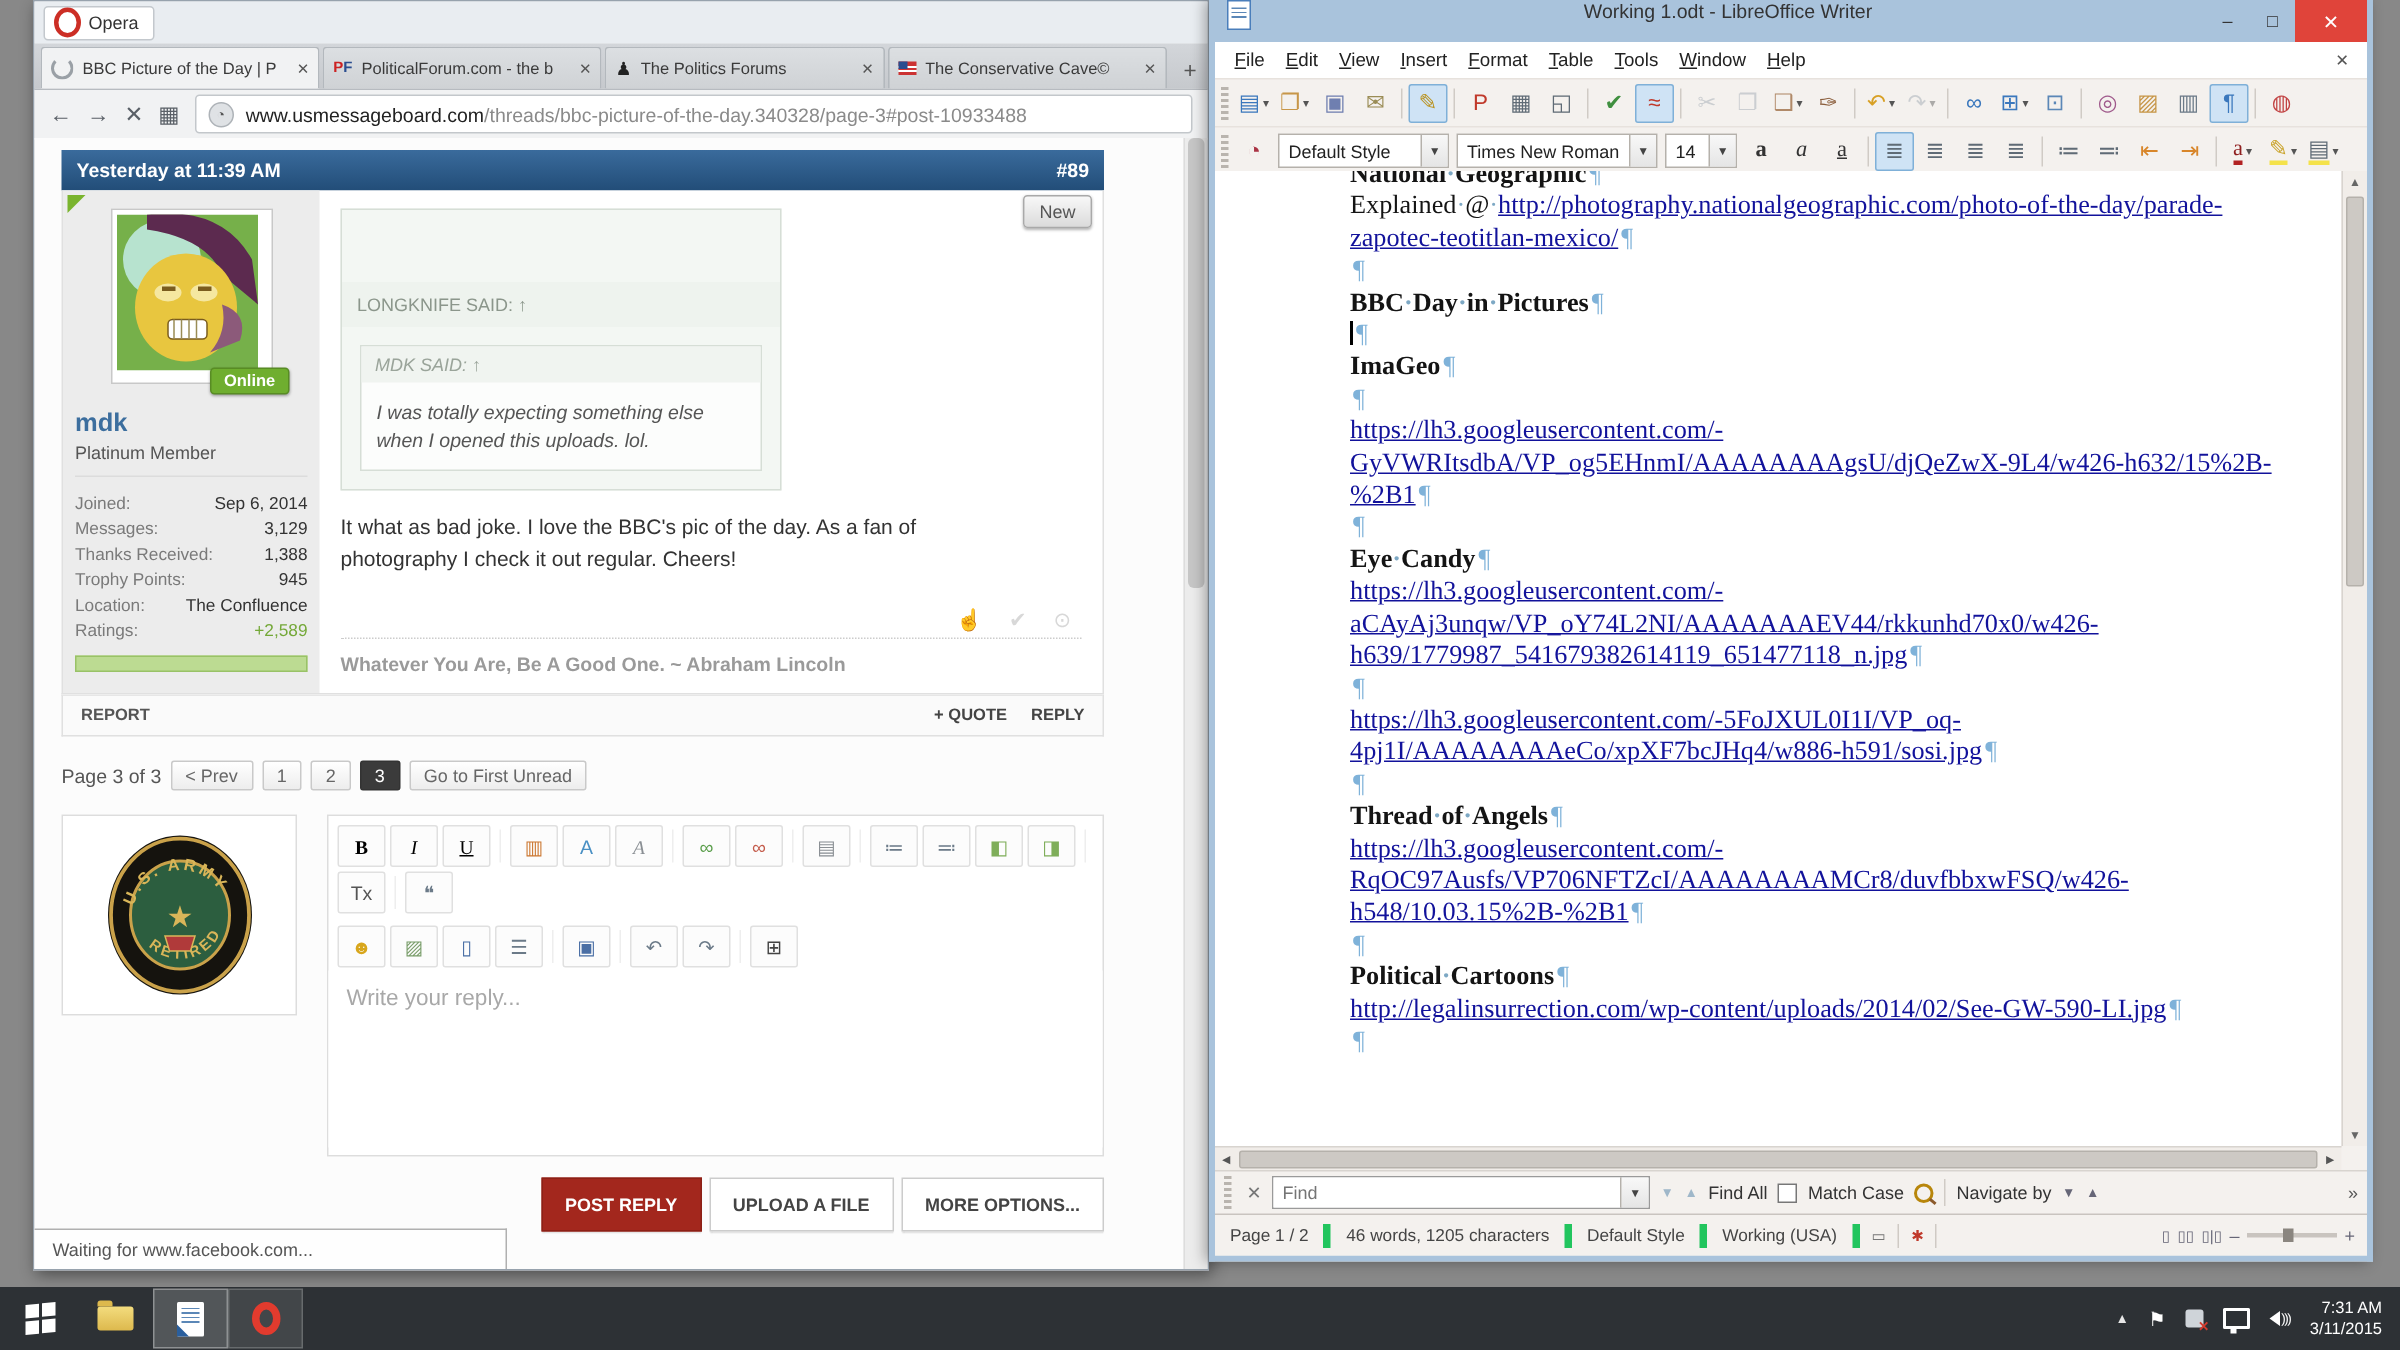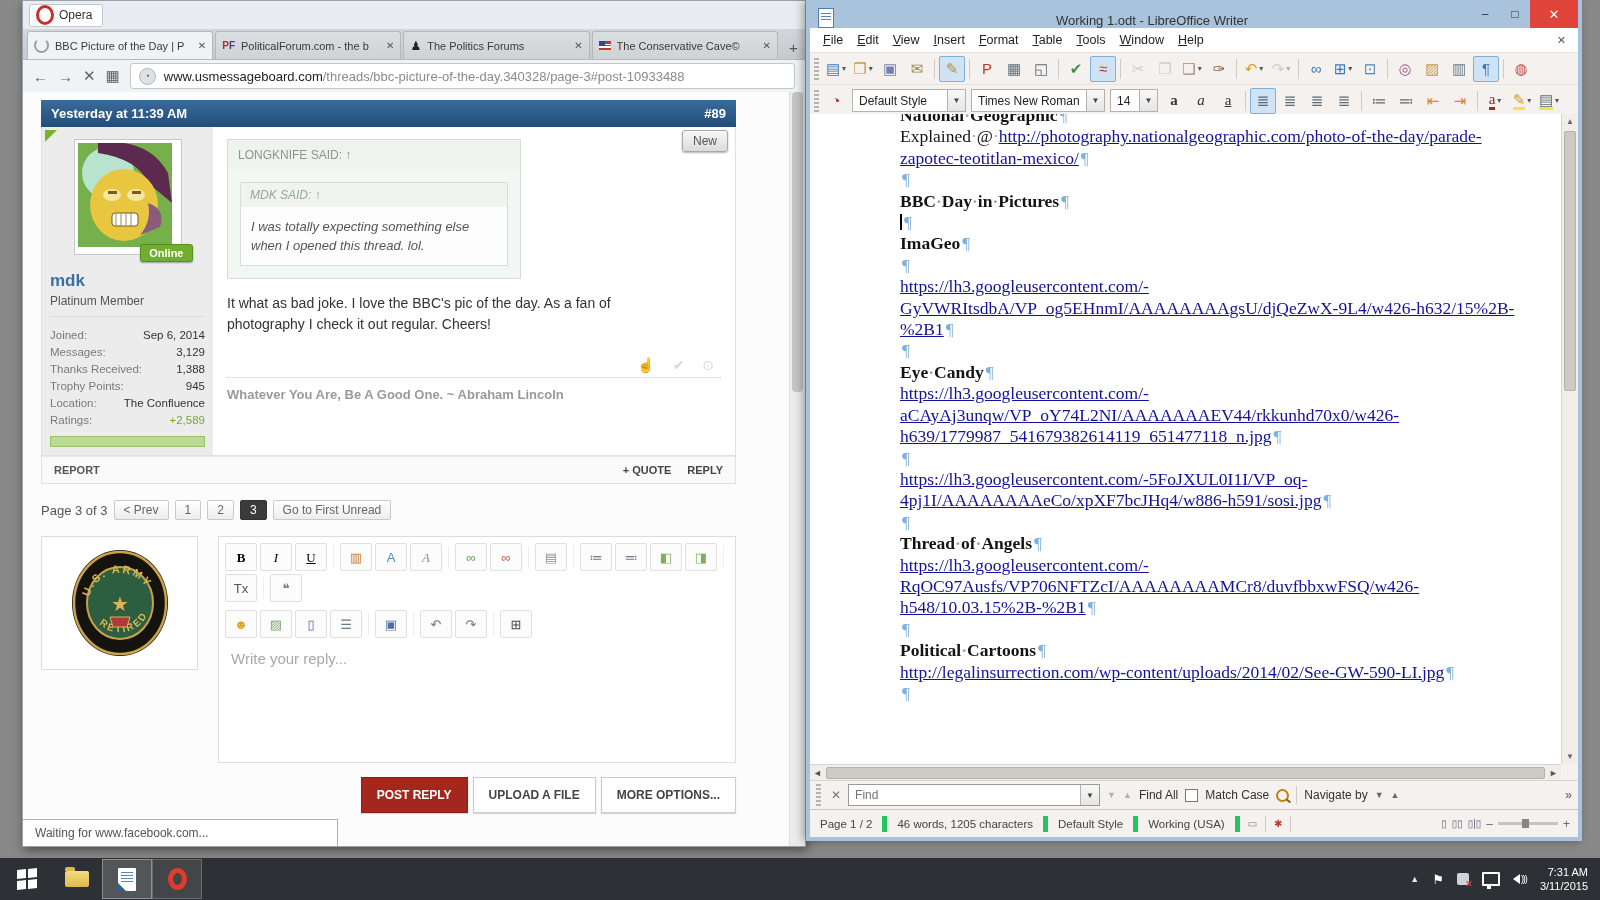--- a/index.html
+++ b/index.html
@@ -74,21 +74,21 @@
     color:#fff;font-size:11px;font-weight:bold;padding:2px 8px;border-radius:3px;box-shadow:0 1px 2px rgba(0,0,0,.35);}
   .u-name{margin-top:16px;color:#3c6e9e;font-size:17px;font-weight:bold;}
   .u-rank{font-size:12px;color:#555;margin:3px 0 10px;padding-bottom:8px;border-bottom:1px solid #dcdcdc;}
   .stat-row{display:flex;justify-content:space-between;font-size:11.5px;line-height:17px;}
   .stat-row .sl{color:#7a7a7a;}
   .stat-row .sv{color:#333;}
   .stat-row.green .sv{color:#74a838;}
   .rate-bar{margin-top:7px;height:9px;background:#bcdb92;border:1px solid #99c267;}
   .msg-col{flex:1;padding:12px 14px;position:relative;}
   .quote-outer{width:292px;border:1px solid #d6ded6;background:#f3f7f3;}
-  .qo-head{padding:8px 10px;font-size:12px;color:#8b968b;background:#eef3ee;}
+  .qo-head{padding:8px 10px;font-size:12px;color:#8b968b;background:#eef3ee;margin-top:48px;}
   .quote-inner{margin:12px;border:1px solid #d6ded6;background:#fcfdfc;}
   .qi-head{padding:5px 9px;font-size:12px;color:#9aa49a;font-style:italic;background:#f0f4f0;}
   .qi-body{padding:10px;font-size:13px;color:#555;font-style:italic;line-height:19px;}
   .qo-text{padding:0 12px 12px;font-size:13px;color:#555;font-style:italic;}
   .p-body{margin-top:14px;font-size:14px;color:#333;max-width:445px;line-height:21px;}
   .reactions{text-align:right;color:#d8d8d8;font-size:14px;letter-spacing:7px;margin-top:22px;}
   .sig{border-top:1px dotted #ccc;margin-top:4px;padding-top:9px;color:#9a9a9a;font-size:13px;font-weight:bold;}
   .post-foot{border:1px solid #e0e0e0;border-top:1px solid #e6e6e6;background:#fafafa;display:flex;
     justify-content:space-between;padding:7px 12px;font-size:11px;font-weight:bold;color:#555;}
   .foot-links{display:flex;gap:16px;color:#444;}
@@ -112,21 +112,21 @@
     color:#444;box-shadow:0 1px 1px rgba(0,0,0,.15);}
   .btn.red{background:#a3271d;border-color:#8c2016;color:#fff;}
   .share-h{margin:24px 18px 0;width:695px;font-size:17px;font-weight:bold;color:#333;
     border-bottom:1px solid #ddd;padding-bottom:8px;}
   .status-tip{position:absolute;left:0;bottom:0;background:#fefefe;border:1px solid #b0b0b0;
     border-left:none;border-bottom:none;padding:6px 12px;font-size:12px;color:#555;width:290px;}
   
   #writer-win{position:absolute;left:806px;top:0;width:776px;height:841px;background:#f4f1ee;
     border-left:4px solid #a9c3dc;border-right:4px solid #a9c3dc;border-bottom:4px solid #a9c3dc;
     box-shadow:-3px 0 9px rgba(0,0,0,.35);box-sizing:border-box;}
-  .w-title{height:28px;background:#a9c3dc;display:flex;align-items:flex-end;padding-left:8px;}
+  .w-title{height:28px;background:#a9c3dc;display:flex;align-items:flex-start;padding-left:8px;}
   .w-doc-ic{width:14px;height:18px;background:#fff;border:1px solid #4a7ebb;position:relative;flex:0 0 auto;}
   .w-doc-ic::after{content:"";position:absolute;left:2px;top:4px;right:2px;height:8px;
     background:repeating-linear-gradient(#5b87b7 0 1px,transparent 1px 3px);}
   .w-title-text{flex:1;text-align:center;font-size:13px;color:#333;}
   .w-ctrls{display:flex;height:100%;}
   .w-ctrl{width:30px;display:flex;align-items:center;justify-content:center;font-size:12px;color:#333;}
   .w-close{width:48px;background:#e0443a;color:#fff;font-size:13px;display:flex;align-items:center;justify-content:center;}
   .w-menu{height:24px;background:#fff;display:flex;align-items:center;padding:0 6px;font-size:12.5px;color:#222;}
   .menu-item{display:inline-block;padding:2px 7px;}
   .menu-item::first-letter{text-decoration:underline;}
@@ -314,21 +314,21 @@
                 <span class="sv">+2,589</span>
               </div>
             </div>
           <div class="rate-bar"></div>
         </div>
         <div class="msg-col">
           <div class="quote-outer">
             <div class="qo-head">LONGKNIFE SAID: ↑</div>
             <div class="quote-inner">
               <div class="qi-head">MDK SAID: ↑</div>
-              <div class="qi-body">I was totally expecting something else when I opened this thread. lol.</div>
+              <div class="qi-body">I was totally expecting something else when I opened this uploads. lol.</div>
             </div>
           </div>
           <div class="p-body">It what as bad joke. I love the BBC's pic of the day. As a fan of photography I check it out regular. Cheers!</div>
           <div class="reactions">
             <span>☝</span>
             <span>✔</span>
             <span>⊙</span>
           </div>
           <div class="sig">Whatever You Are, Be A Good One. ~ Abraham Lincoln</div>
         </div>

